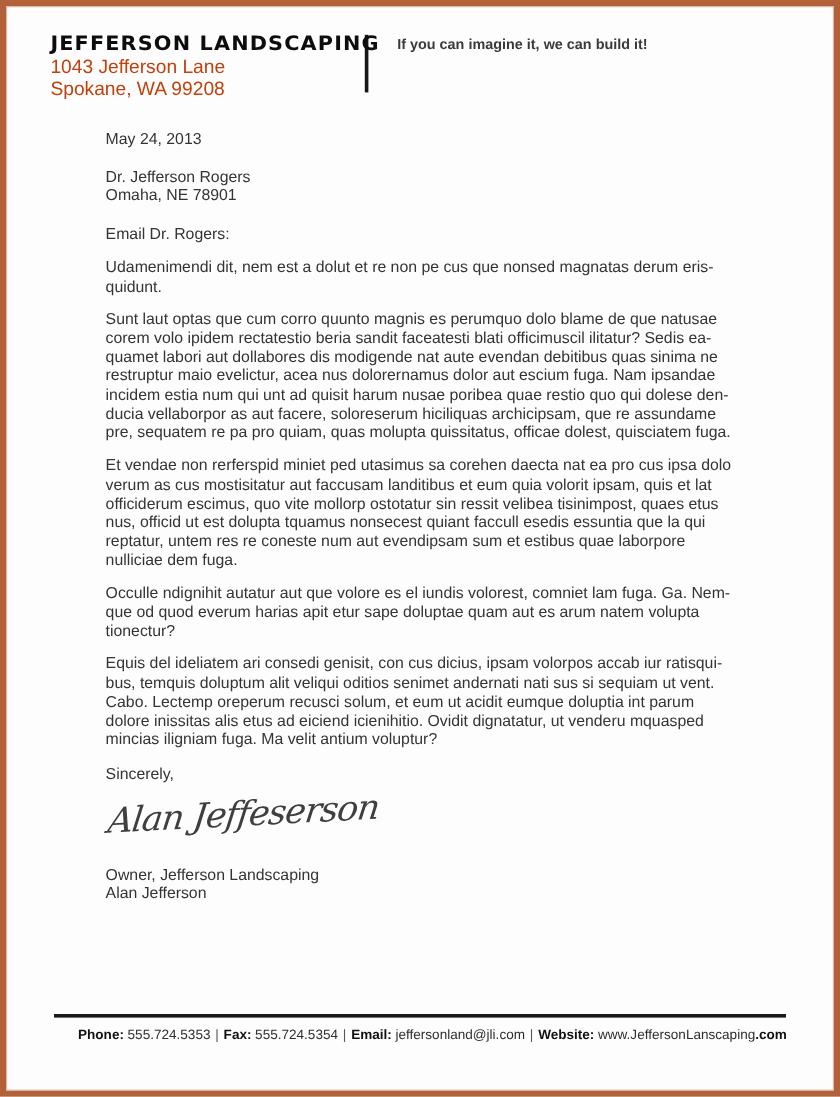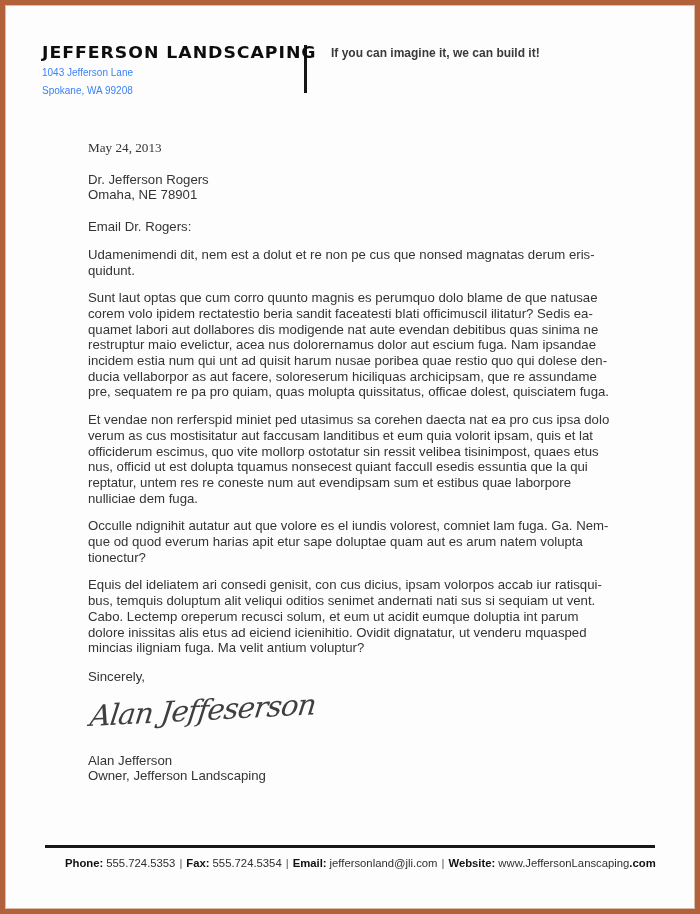--- a/index.html
+++ b/index.html
@@ -14,37 +14,37 @@
     box-shadow: inset 0 0 0 1px #d8bda9, 0 0 0 1px #bbb;
     font-family:"Liberation Sans","DejaVu Sans",sans-serif;
     color:#343434;
     overflow:hidden;
   }
 
   
   .letterhead {
     display:flex;
     align-items:flex-start;
-    padding:38px 37px 0 37px;
+    padding:22px 37px 0 37px;
   }
   .brand { width:256px; flex:0 0 auto; }
   .company-name {
     font-family:"DejaVu Sans",sans-serif;
     font-weight:900;
     font-size:16.5px;
     letter-spacing:0.9px;
     color:#0d0d0d;
     white-space:nowrap;
     transform:scaleX(1.05);
     transform-origin:0 50%;
   }
   .brand-addr {
-    font-size:10px;
+    font-size:16px;
     line-height:18px;
-    color:#3b82f6;
+    color:#c2410c;
     margin-top:2px;
   }
   .head-divider {
     width:3px; height:48px;
     background:#161616;
     margin:2px 0 0 6px;
     flex:0 0 auto;
   }
   .tagline {
     margin-left:24px;
@@ -53,21 +53,21 @@
     font-weight:700;
     color:#3a3a3a;
   }
 
   
   .letter {
     padding:0 78px 0 83px;
     font-size:13.2px;
     line-height:15.7px;
   }
-  .date-line { margin-top:40px;font-family:Liberation Serif, serif; }
+  .date-line { margin-top:24px; }
   .recipient { margin-top:16px; }
   .salutation { margin-top:16px; }
   .para { margin:12px 0 0 0; }
   .closing { margin-top:13px; }
   .signature-script {
     margin:4px 0 0 2px;
     height:56px;
     display:flex;
     align-items:center;
     font-family:"DejaVu Serif","Liberation Serif",serif;
@@ -134,22 +134,22 @@
     <p class="para">Sunt laut optas que cum corro quunto magnis es perumquo dolo blame de que natusae corem volo ipidem rectatestio beria sandit faceatesti blati officimuscil ilitatur? Sedis ea-quamet labori aut dollabores dis modigende nat aute evendan debitibus quas sinima ne restruptur maio evelictur, acea nus dolorernamus dolor aut escium fuga. Nam ipsandae incidem estia num qui unt ad quisit harum nusae poribea quae restio quo qui dolese den-ducia vellaborpor as aut facere, soloreserum hiciliquas archicipsam, que re assundame pre, sequatem re pa pro quiam, quas molupta quissitatus, officae dolest, quisciatem fuga.</p>
     <p class="para">Et vendae non rerferspid miniet ped utasimus sa corehen daecta nat ea pro cus ipsa dolo verum as cus mostisitatur aut faccusam landitibus et eum quia volorit ipsam, quis et lat officiderum escimus, quo vite mollorp ostotatur sin ressit velibea tisinimpost, quaes etus nus, officid ut est dolupta tquamus nonsecest quiant faccull esedis essuntia que la qui reptatur, untem res re coneste num aut evendipsam sum et estibus quae laborpore nulliciae dem fuga.</p>
     <p class="para">Occulle ndignihit autatur aut que volore es el iundis volorest, comniet lam fuga. Ga. Nem-que od quod everum harias apit etur sape doluptae quam aut es arum natem volupta tionectur?</p>
     <p class="para">Equis del ideliatem ari consedi genisit, con cus dicius, ipsam volorpos accab iur ratisqui-bus, temquis doluptum alit veliqui oditios senimet andernati nati sus si sequiam ut vent. Cabo. Lectemp oreperum recusci solum, et eum ut acidit eumque doluptia int parum dolore inissitas alis etus ad eiciend icienihitio. Ovidit dignatatur, ut venderu mquasped mincias iligniam fuga. Ma velit antium voluptur?</p>
 
     <div class="closing">Sincerely,</div>
 
     <div class="signature-script">Alan Jeffeserson</div>
 
     <div class="sender-block">
+      <div>Owner, Jefferson Landscaping</div>
       <div>Alan Jefferson</div>
-      <div>Owner, Jefferson Landscaping</div>
     </div>
 
   </div>
 
   <div class="page-footer">
     <div class="footer-rule"></div>
     <div class="contacts">
       <span><b>Phone:</b><span>555.724.5353</span></span>
       <span class="contact-sep">|</span>
       <span><b>Fax:</b><span>555.724.5354</span></span>

